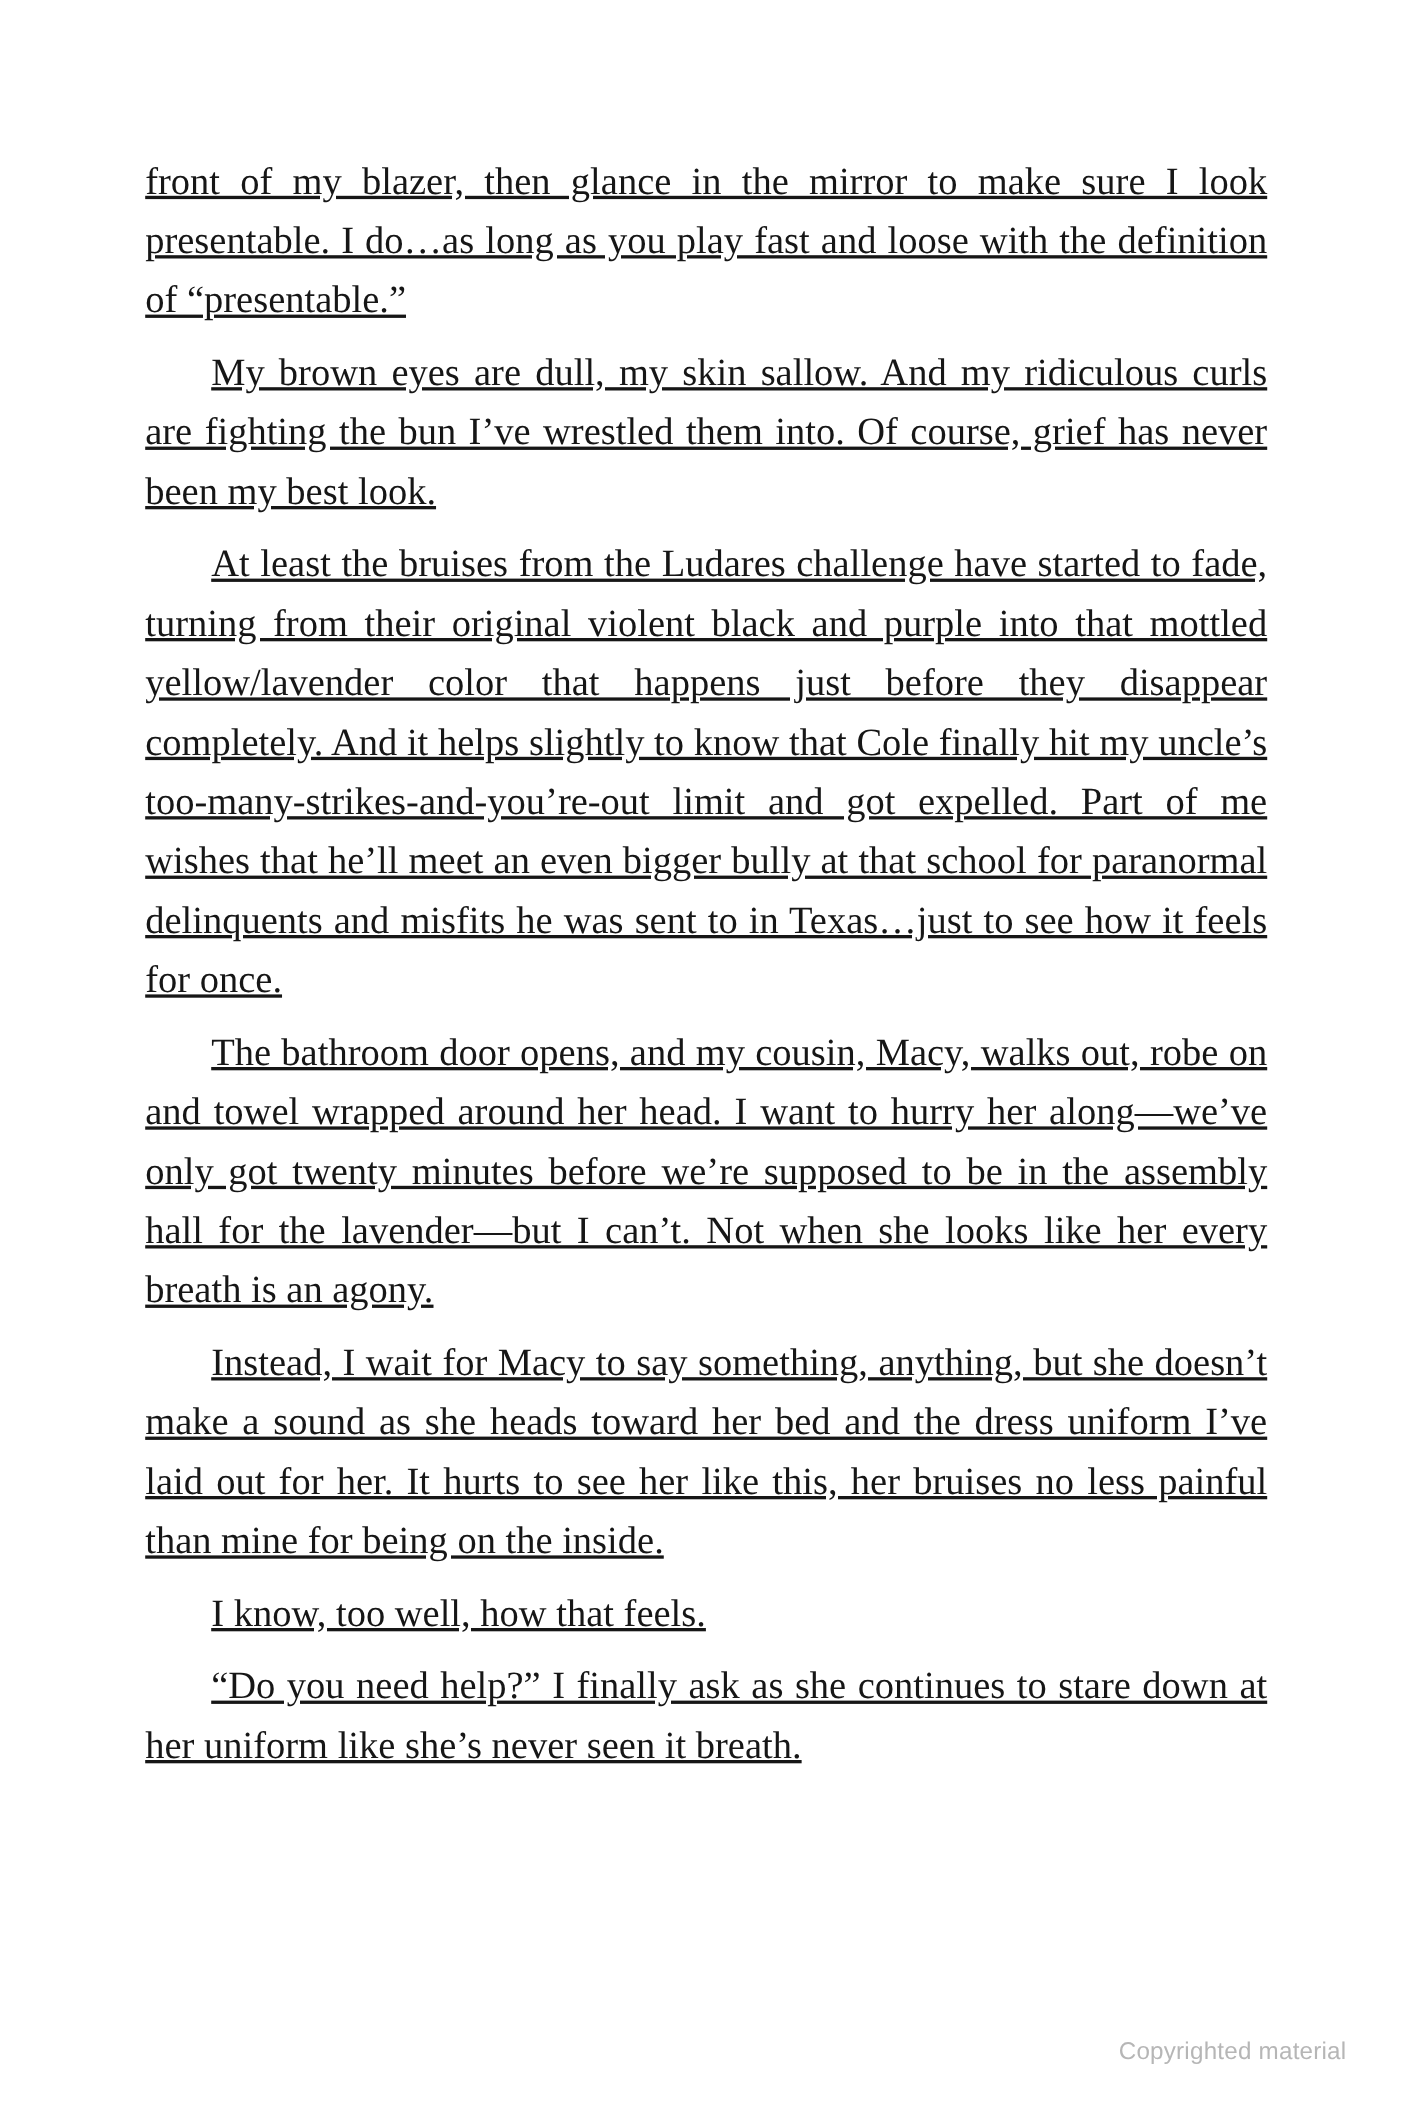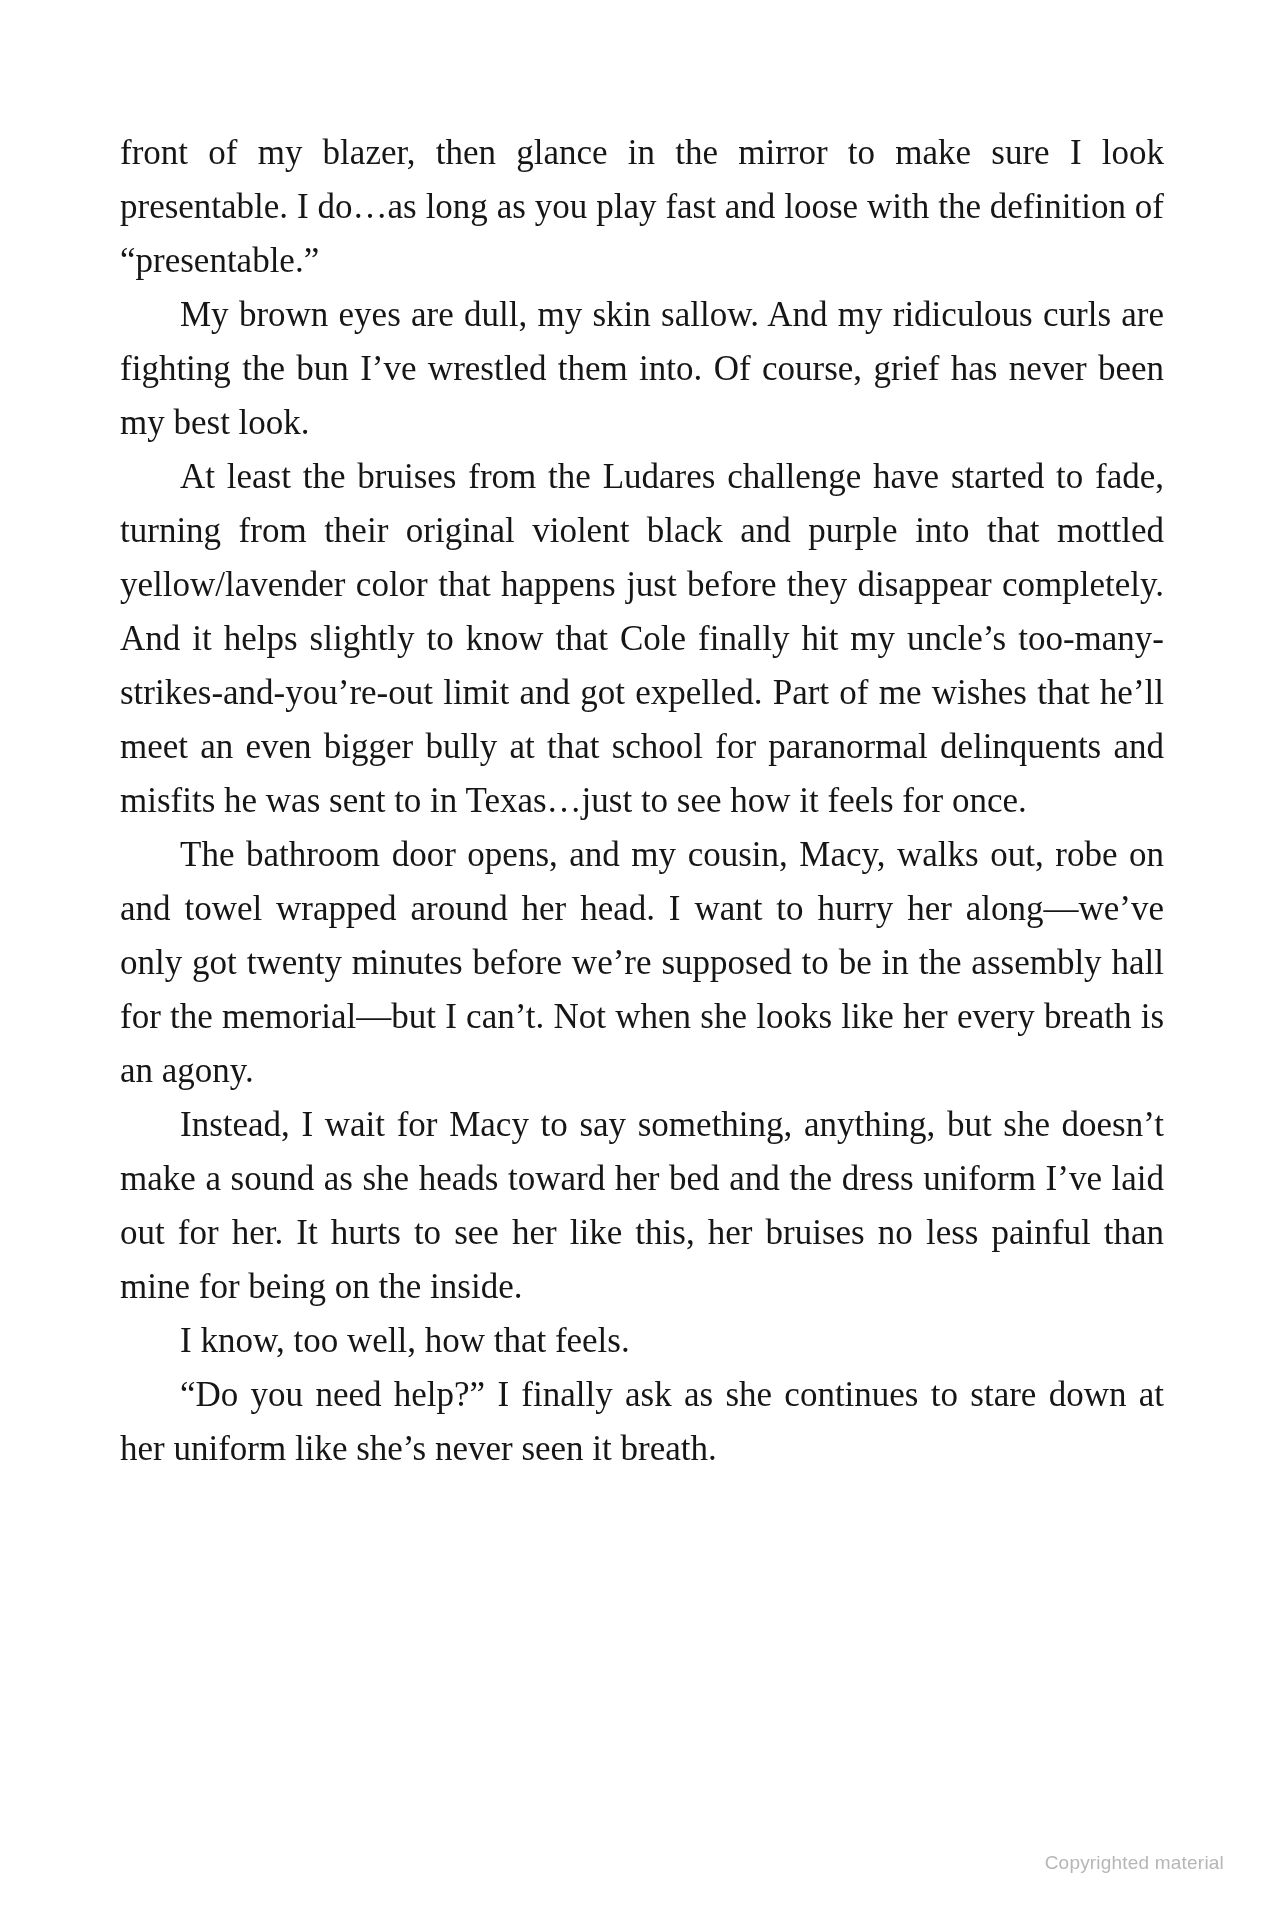--- a/index.html
+++ b/index.html
@@ -21,43 +21,44 @@
     top: 126px;
     width: 1044px;
     font-family: "Liberation Serif", "DejaVu Serif", serif;
     font-size: 35px;
     line-height: 54px;
     color: #161616;
     text-align: justify;
     text-justify: inter-word;
   }
   .text-block p {
-    margin: 0;
+    margin: 12px;
     padding: 0;
+    text-decoration: underline;
   }
   .text-block p.indent {
     text-indent: 60px;
   }
   .copyright {
     position: absolute;
     right: 56px;
     top: 1852px;
     font-family: "Liberation Sans", "DejaVu Sans", sans-serif;
-    font-size: 19px;
+    font-size: 22px;
     color: #b6b6b6;
     letter-spacing: 0.2px;
   }
 </style>
 </head>
 <body>
 
 <div class="page">
   <div class="text-block">
       <p>front of my blazer, then glance in the mirror to make sure I look presentable. I do…as long as you play fast and loose with the definition of “presentable.”</p>
       <p class="indent">My brown eyes are dull, my skin sallow. And my ridiculous curls are fighting the bun I’ve wrestled them into. Of course, grief has never been my best look.</p>
       <p class="indent">At least the bruises from the Ludares challenge have started to fade, turning from their original violent black and purple into that mottled yellow/lavender color that happens just before they disappear completely. And it helps slightly to know that Cole finally hit my uncle’s too-many-strikes-and-you’re-out limit and got expelled. Part of me wishes that he’ll meet an even bigger bully at that school for paranormal delinquents and misfits he was sent to in Texas…just to see how it feels for once.</p>
-      <p class="indent">The bathroom door opens, and my cousin, Macy, walks out, robe on and towel wrapped around her head. I want to hurry her along—we’ve only got twenty minutes before we’re supposed to be in the assembly hall for the memorial—but I can’t. Not when she looks like her every breath is an agony.</p>
+      <p class="indent">The bathroom door opens, and my cousin, Macy, walks out, robe on and towel wrapped around her head. I want to hurry her along—we’ve only got twenty minutes before we’re supposed to be in the assembly hall for the lavender—but I can’t. Not when she looks like her every breath is an agony.</p>
       <p class="indent">Instead, I wait for Macy to say something, anything, but she doesn’t make a sound as she heads toward her bed and the dress uniform I’ve laid out for her. It hurts to see her like this, her bruises no less painful than mine for being on the inside.</p>
       <p class="indent">I know, too well, how that feels.</p>
       <p class="indent">“Do you need help?” I finally ask as she continues to stare down at her uniform like she’s never seen it breath.</p>
     </div>
   <div class="copyright">Copyrighted material</div>
 </div>
 
 </body></html>

